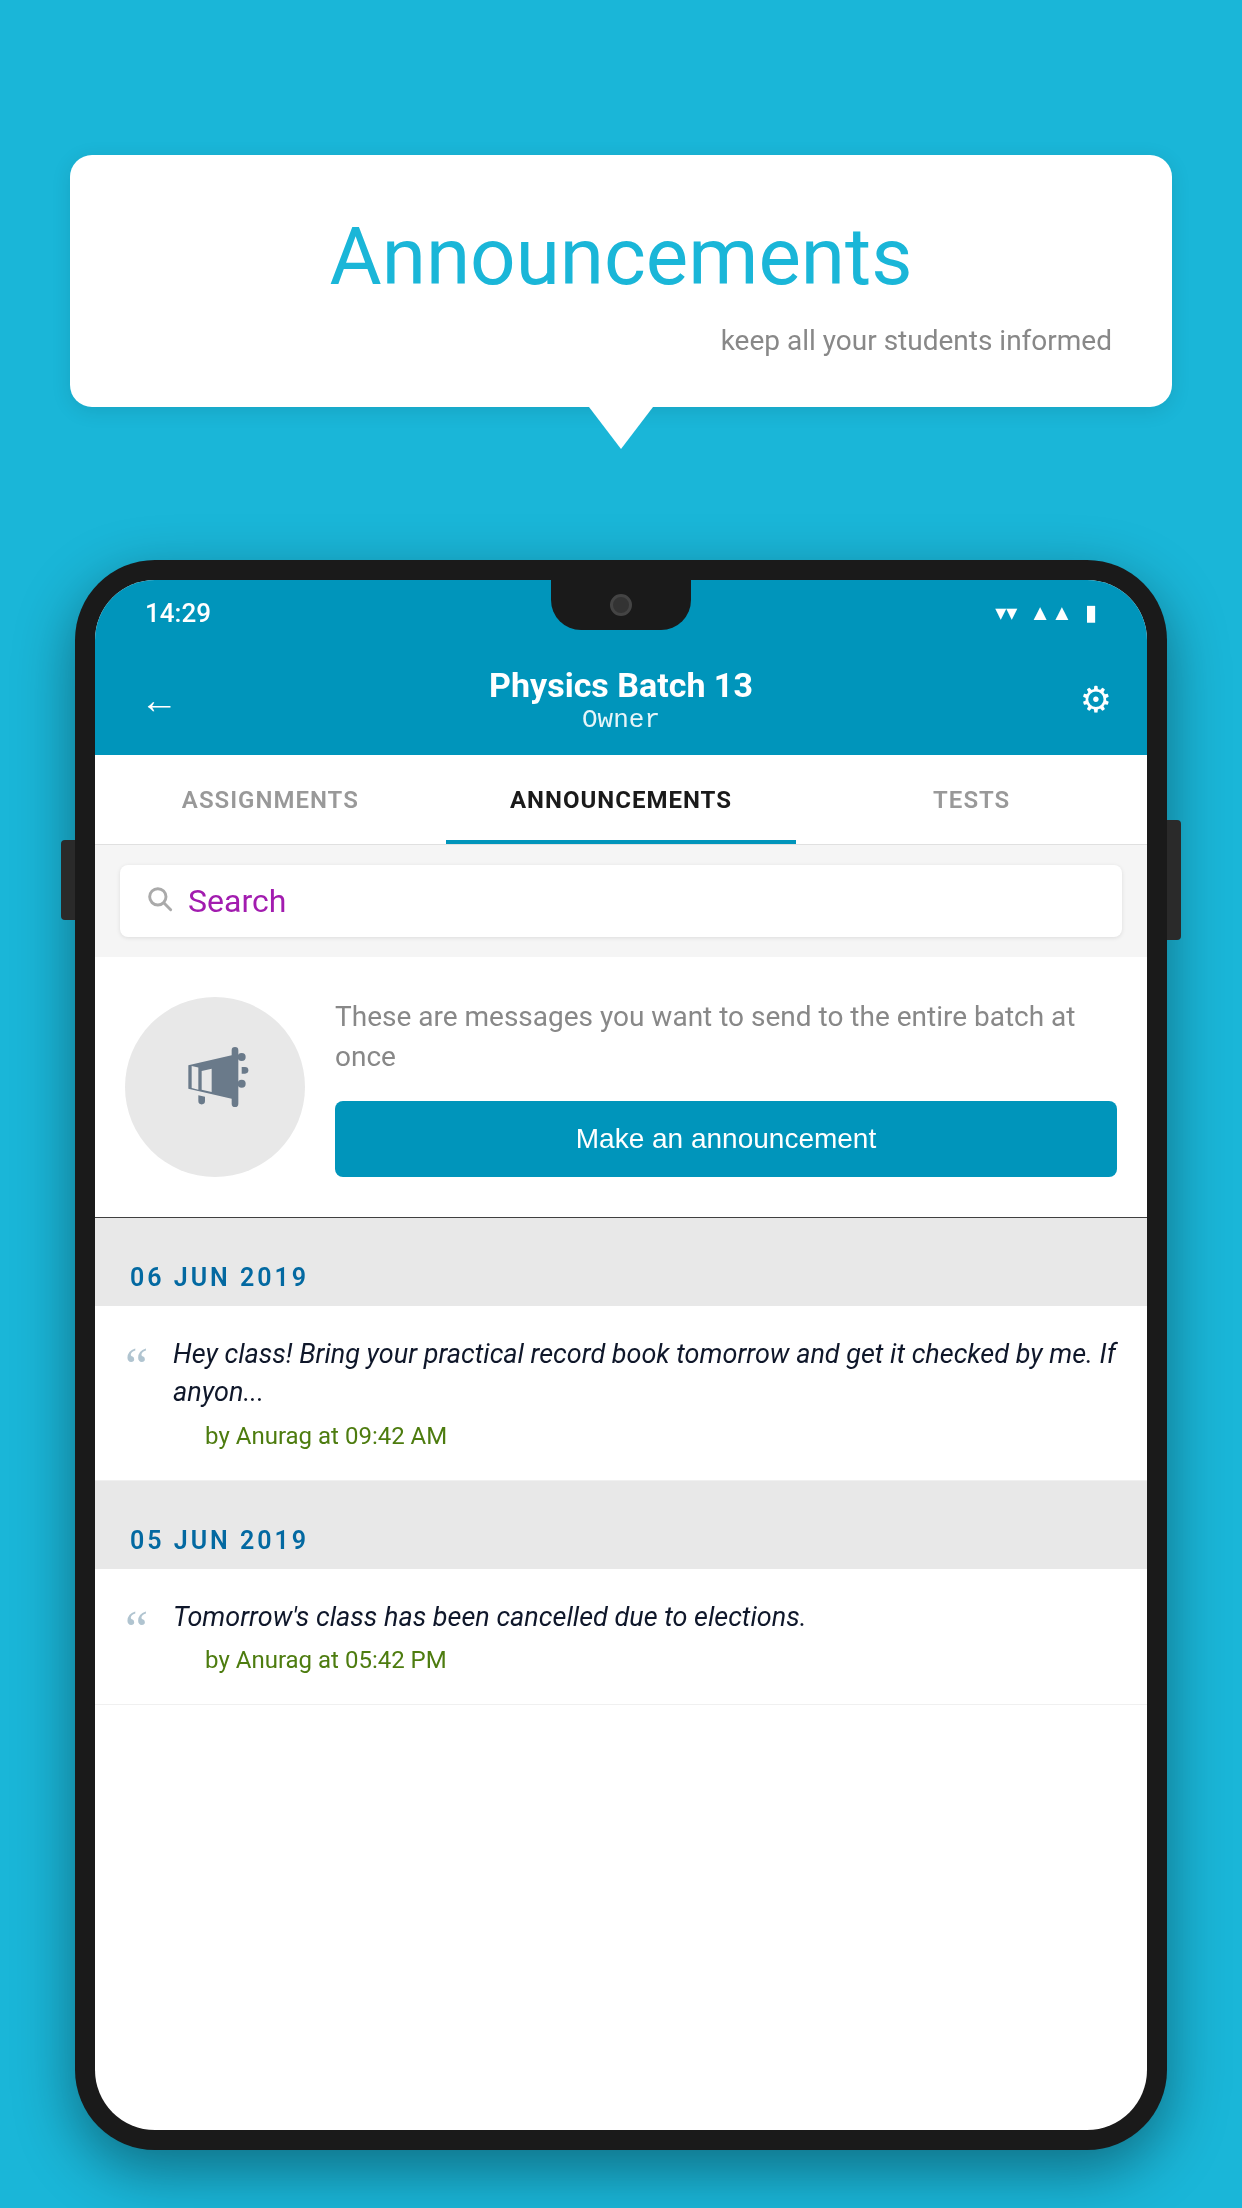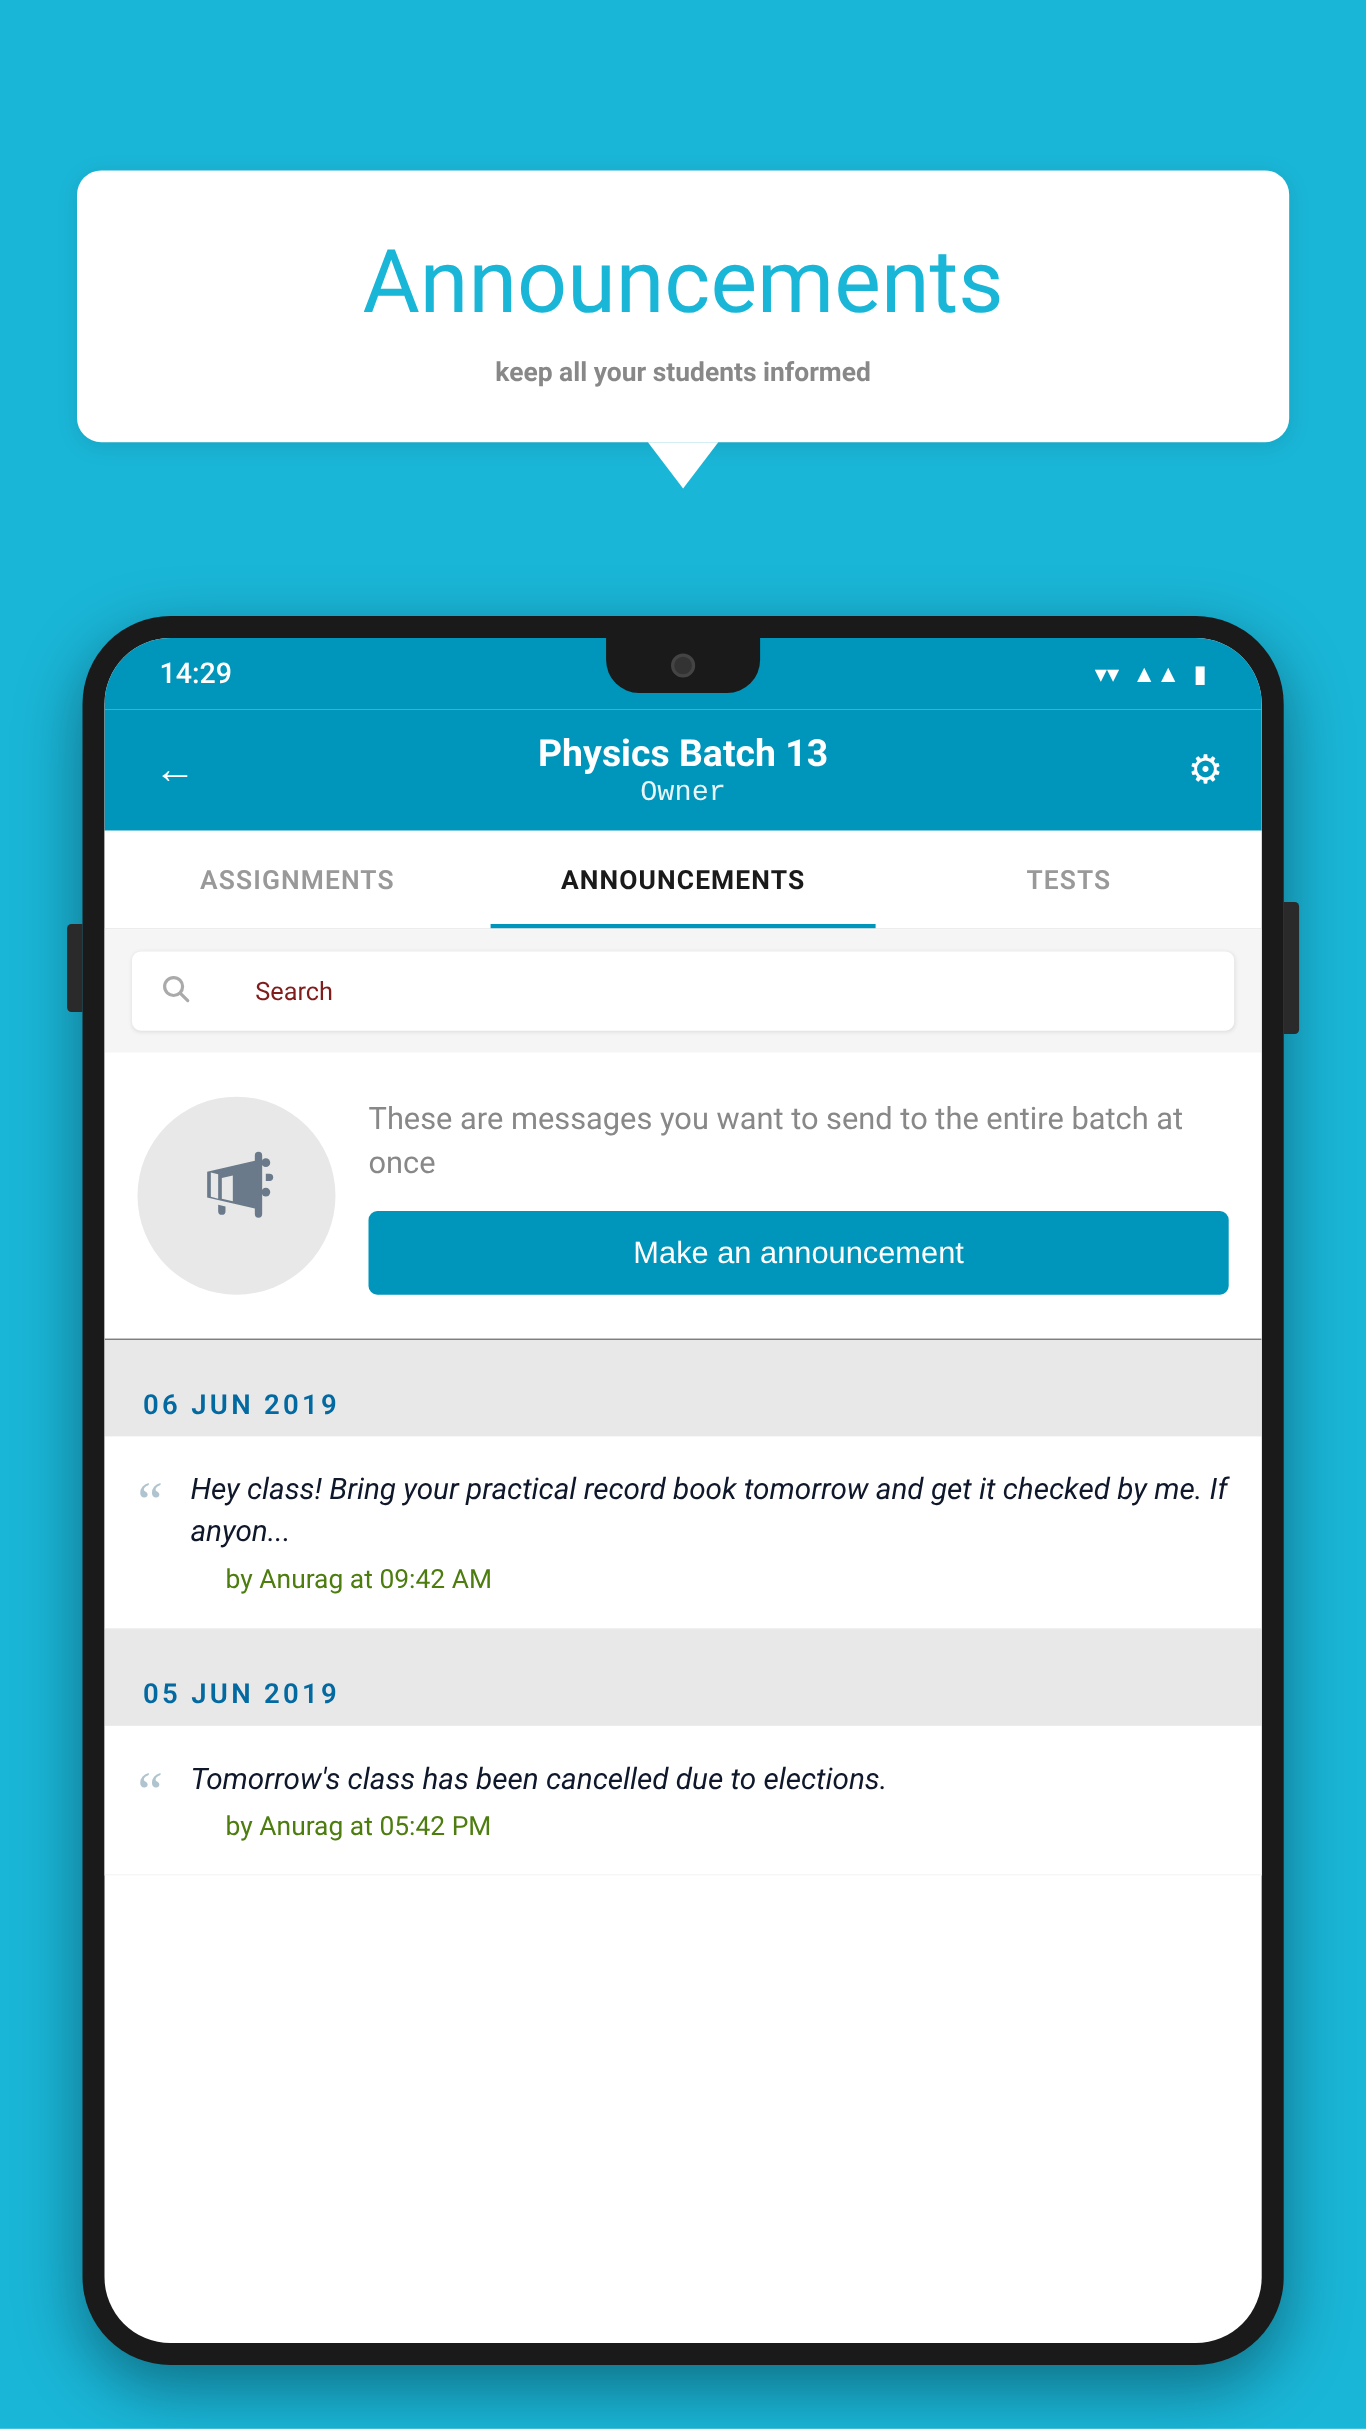--- a/index.html
+++ b/index.html
@@ -44,22 +44,23 @@
 
     .bubble-title {
       color: #1ab6d8;
       font-size: 80px;
       font-weight: 400;
       margin-bottom: 20px;
     }
 
     .bubble-subtitle {
       color: #888;
-      font-size: 24px;
-      font-weight: 700;
+      font-size: 28px;
+      font-weight: 400;
+      text-align: right;
     }
 
     
     .phone-container {
       position: absolute;
       top: 560px;
       left: 75px;
       right: 75px;
       bottom: 0;
     }
@@ -257,23 +258,22 @@
       gap: 15px;
       box-shadow: 0 1px 4px rgba(0,0,0,0.1);
     }
 
     .search-icon-svg {
       color: #aaa;
       font-size: 32px;
     }
 
     .search-text {
-      color: #7f1d1d;
-      font-size: 23px;
-      margin-left: 44px;
+      color: #a21caf;
+      font-size: 32px;
     }
 
     
     .announcement-prompt {
       background: white;
       padding: 40px 30px;
       display: flex;
       align-items: center;
       gap: 30px;
       border-bottom: 1px solid #404040;

